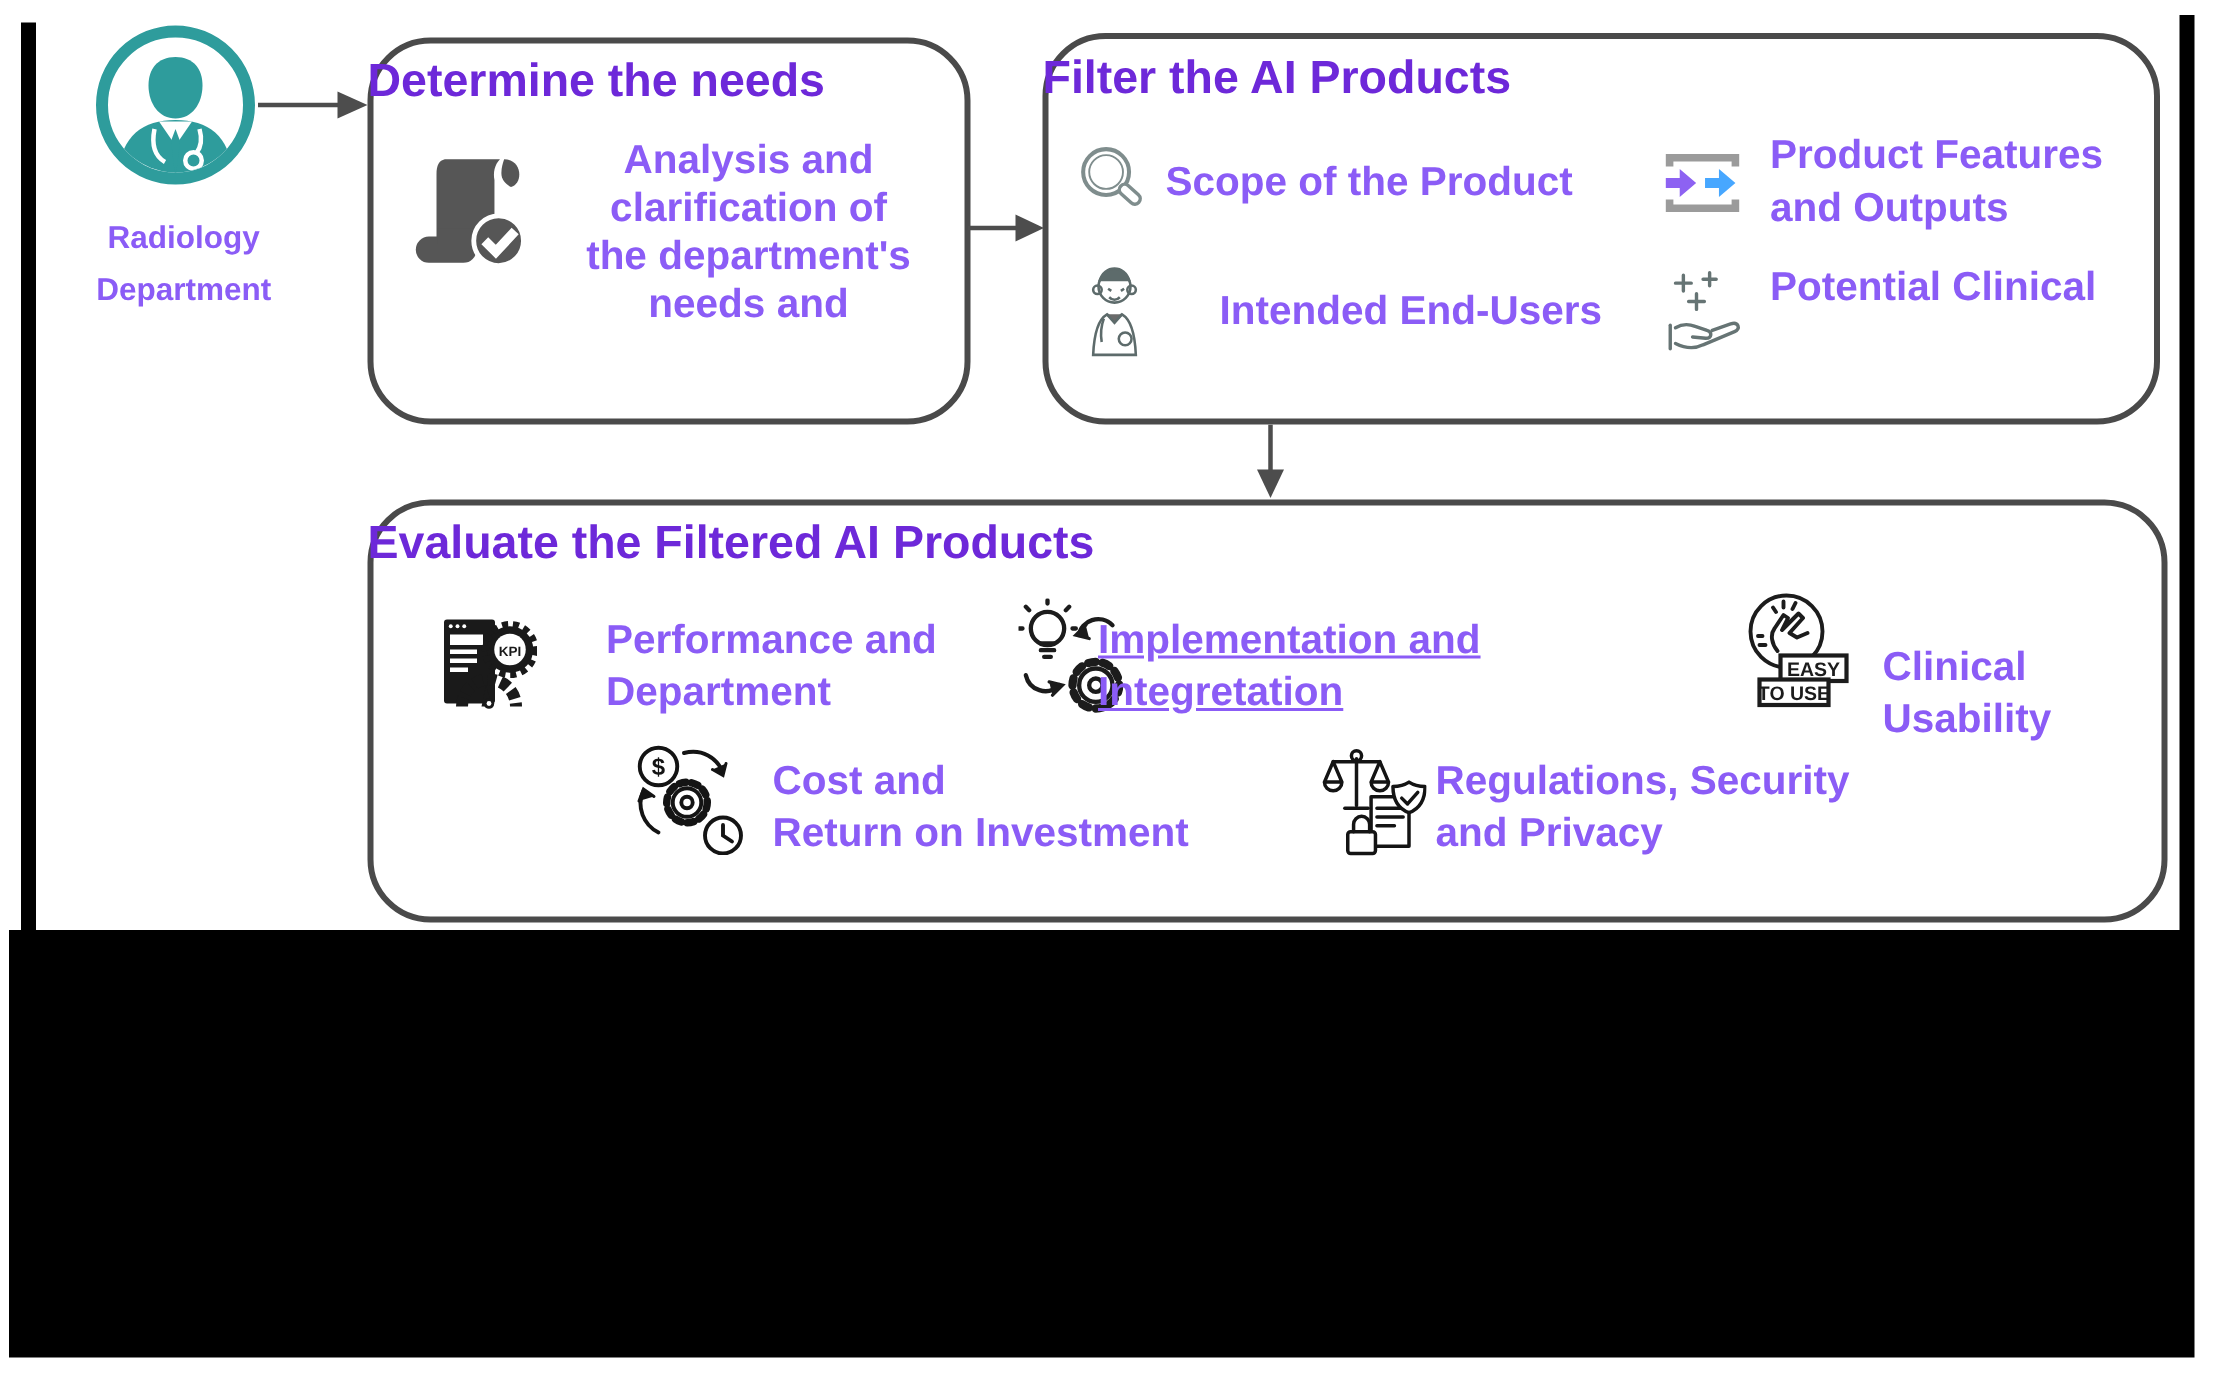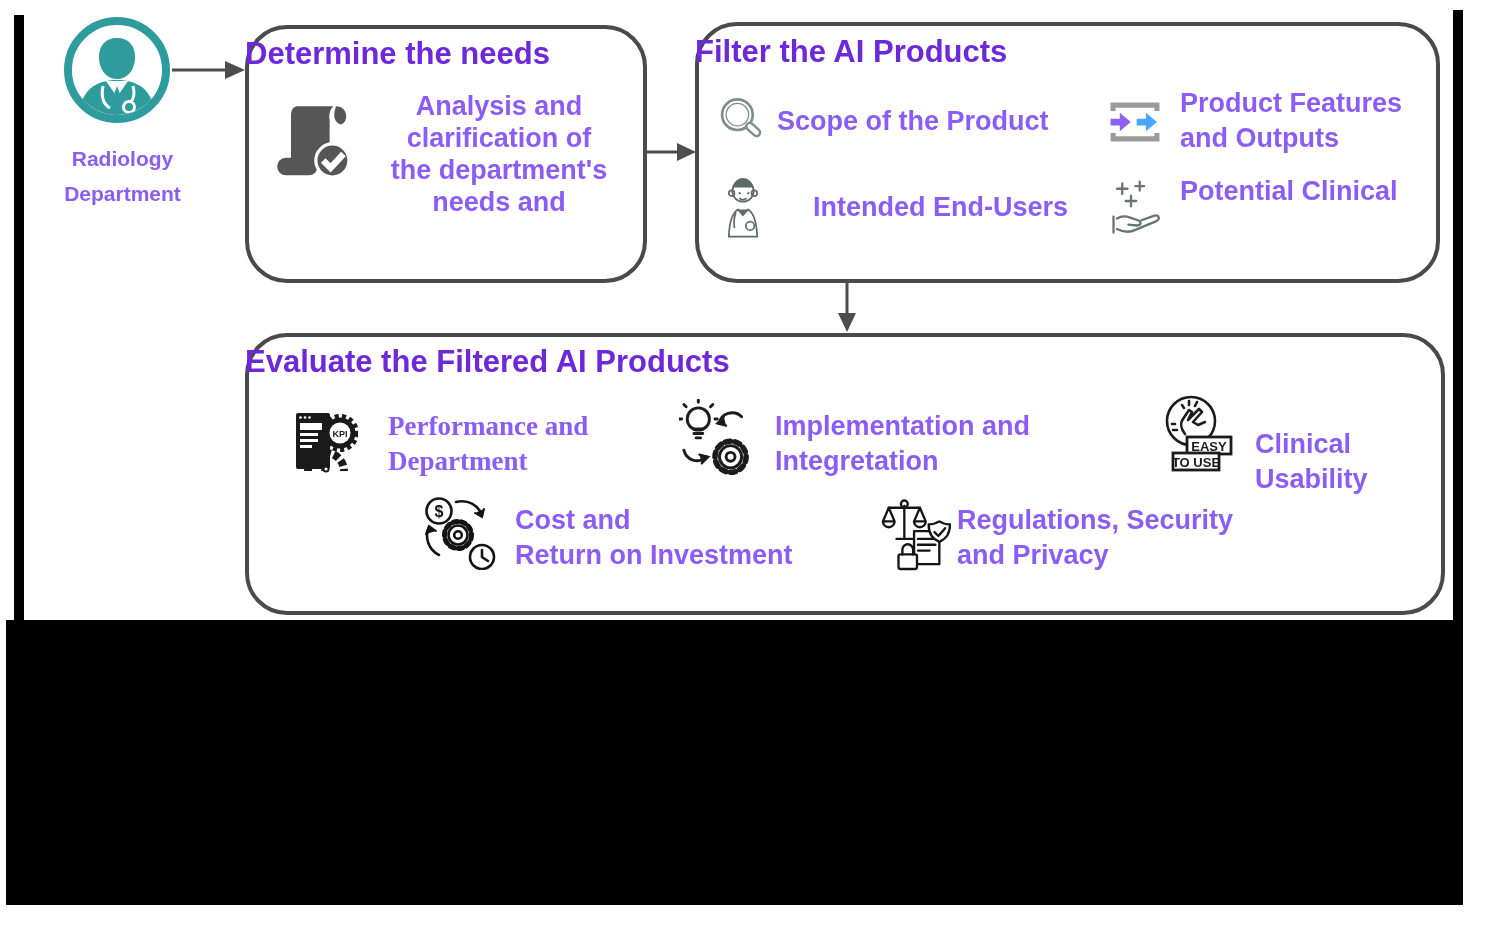--- a/index.html
+++ b/index.html
@@ -153,40 +153,40 @@
     <rect x="6" y="36" width="12" height="3" fill="#fff"></rect>
     <circle cx="46" cy="24" r="15.5" fill="#1a1a1a"></circle>
     <circle cx="46" cy="24" r="16.5" fill="none" stroke="#1a1a1a" stroke-width="5" stroke-dasharray="4 3.2"></circle>
     <circle cx="46" cy="24" r="10.5" fill="#fff"></circle>
     <text x="46" y="28" text-anchor="middle" font-size="9" fill="#1a1a1a">KPI</text>
     <path d="M14 62a18 18 0 0 1 36 0" fill="none" stroke="#1a1a1a" stroke-width="8" stroke-dasharray="6 3"></path>
     <path d="M30 48l4 14h-7z" fill="#1a1a1a"></path>
     <circle cx="32" cy="60" r="3.5" fill="#1a1a1a"></circle>
       <circle cx="32" cy="60" r="1.6" fill="#fff"></circle>
   </svg>
-  <div class="itxt" style="left:388px;top:409px;font-family:Liberation Serif, serif;">
+  <div class="itxt" style="left:404px;top:409px;">
     <div>Performance and</div>
     <div>Department</div>
   </div>
 
   <svg class="abs" style="left:679px;top:399px;" width="72" height="80" viewBox="0 0 64 72">
     <g fill="none" stroke="#1c1c1c" stroke-width="2.6" stroke-linecap="round">
       <circle cx="17" cy="18" r="10"></circle>
       <path d="M13 27h8M13 31h8M15 35h4"></path>
       <path d="M17 3v-2M6 7L4 5M28 7l2-2M2 18H0M34 18h-2"></path>
       <path d="M36 22c1-9 13-13 20-6"></path>
       <path d="M40 16l-6 6 8 2" fill="#1c1c1c" stroke-width="2"></path>
       <path d="M24 52c-7 7-18 3-20-6"></path>
       <path d="M20 58l6-6-8-2" fill="#1c1c1c" stroke-width="2"></path>
       <circle cx="46" cy="52" r="10"></circle>
       <circle cx="46" cy="52" r="14" stroke-dasharray="4.5 4.2" stroke-width="5"></circle>
       <circle cx="46" cy="52" r="4"></circle>
     </g>
   </svg>
-  <div class="itxt" style="left:775px;top:409px;">
+  <div class="itxt" style="left:732px;top:409px;text-decoration:underline;">
     <div>Implementation and</div>
     <div>Integretation</div>
   </div>
 
   <svg class="abs" style="left:1158px;top:394px;" width="76" height="80" viewBox="0 0 76 80">
     <circle cx="33" cy="27" r="24" fill="#fff" stroke="#1c1c1c" stroke-width="2.6"></circle>
     <g fill="none" stroke="#1c1c1c" stroke-width="2.6" stroke-linecap="round" stroke-linejoin="round">
       <path d="M27 40c-4-5-5-11-2-15l6-9 3 2-4 8 11-11 3 3-9 10 5 3 7-3"></path>
       <path d="M31 7v4M39 8l-2 4M24 11l2 3"></path>
       <path d="M14 30h3M15 36h4"></path>

